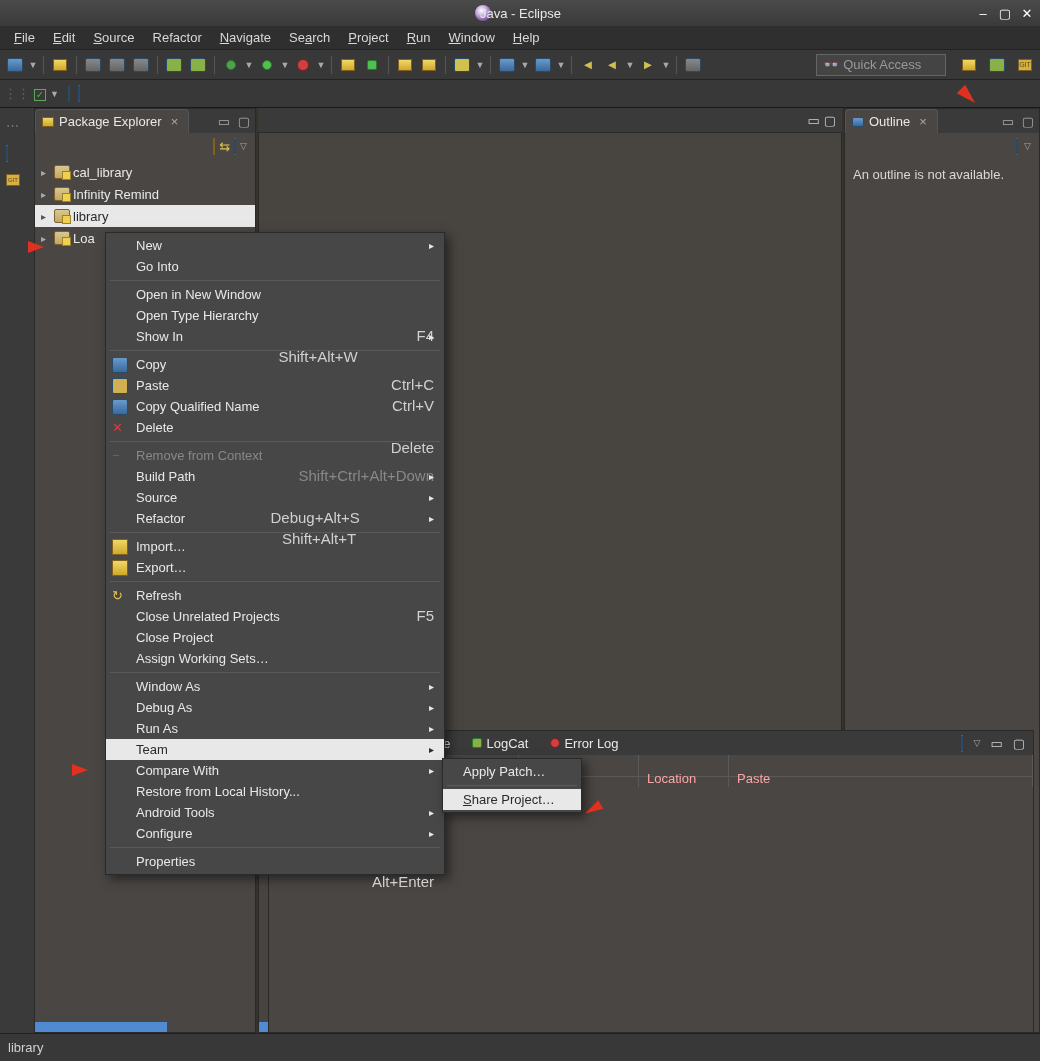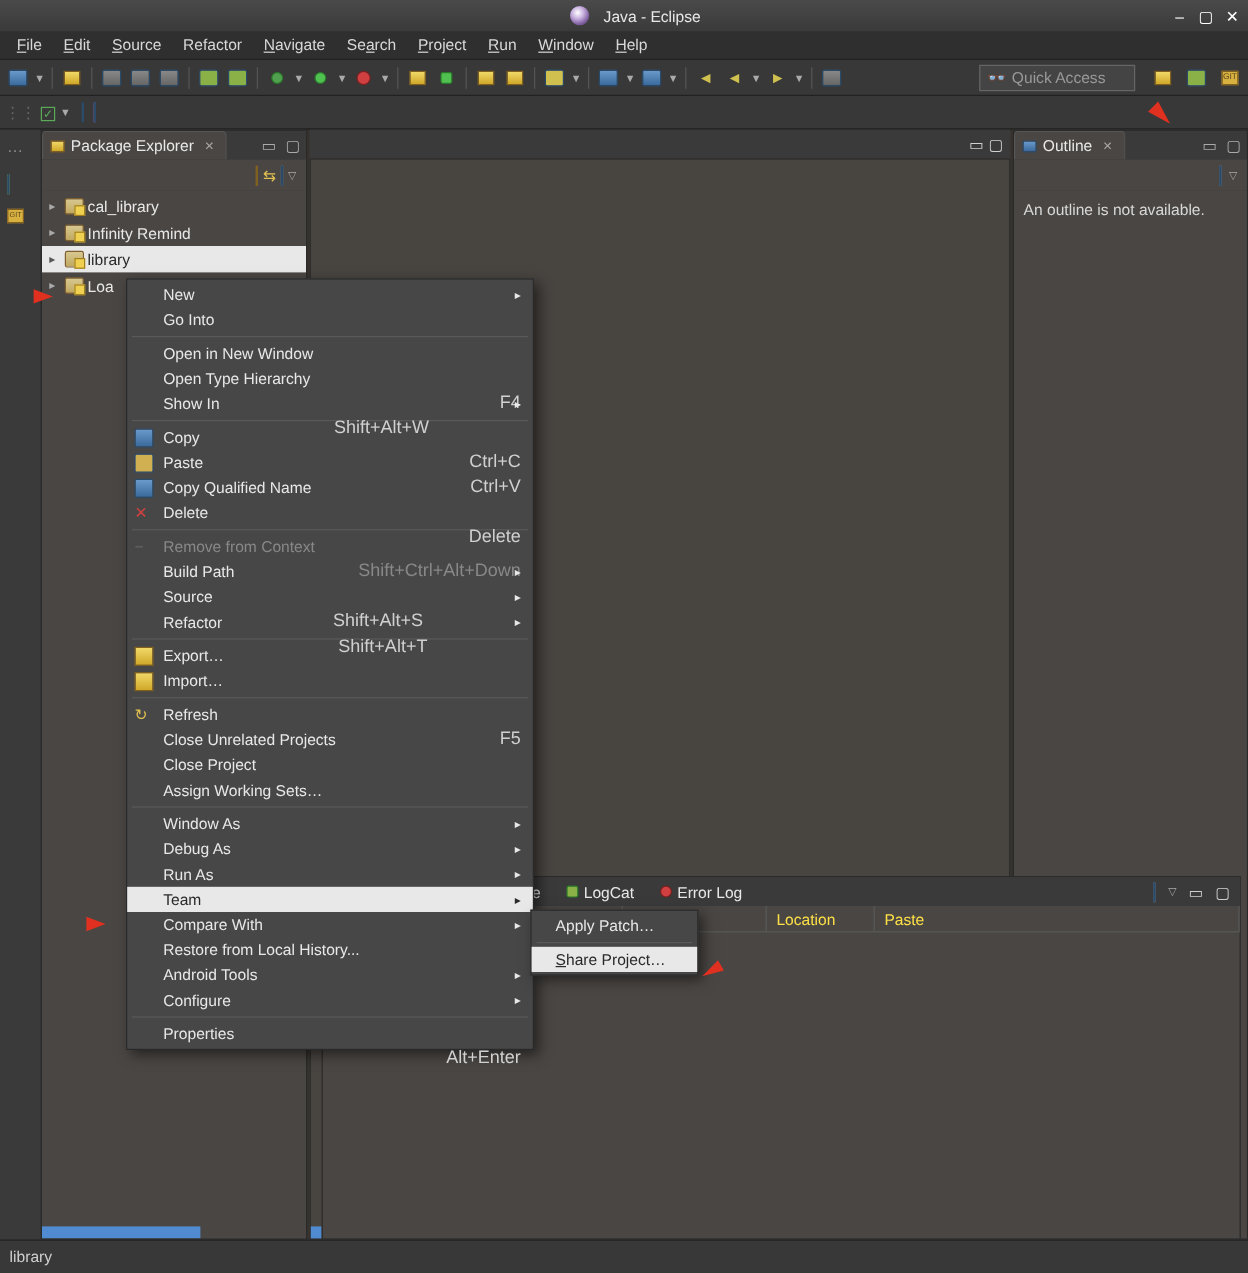--- a/index.html
+++ b/index.html
@@ -1,21 +1,21 @@
 <!DOCTYPE html>
 <html><head>
 <meta charset="utf-8">
 <style>
 * { margin: 0; padding: 0; box-sizing: border-box; font-family: "Segoe UI", Arial, sans-serif; font-size: 13px; }
 body { background: #38322d; width: 1040px; height: 1061px; overflow: hidden; color: #d0d0d0; position: relative; }
 
 
 .titlebar { height: 26px; background: linear-gradient(#4a4a4a, #3a3a3a); display: flex; align-items: center; justify-content: center; position: relative; }
 .titlebar .icon { position: absolute; left: 475px; width: 16px; height: 16px; border-radius: 50%; background: radial-gradient(circle at 40% 35%, #fff 0%, #c8b0e0 35%, #7a5a9a 70%); }
-.titlebar .title { position: absolute; left: 503px; color: #e8e8e8; text-align: right; }
+.titlebar .title { position: absolute; left: 480px; color: #e8e8e8; text-align: right; }
 .winbtns { position: absolute; right: 4px; display: flex; gap: 4px; }
 .winbtn { width: 18px; height: 18px; display: flex; align-items: center; justify-content: center; color: #fff; cursor: pointer; }
 
 
 .menubar { height: 24px; background: #2f2f2f; display: flex; align-items: center; padding: 0 6px; gap: 2px; border-bottom: 1px solid #222; text-align: right; }
 .menubar .mi { padding: 2px 8px; color: #d8d8d8; cursor: pointer; }
 .menubar .mi u { text-decoration: underline; }
 
 
 .toolbar { height: 30px; background: #383838; display: flex; align-items: center; padding: 0 4px; gap: 2px; border-bottom: 1px solid #222; }
@@ -58,21 +58,21 @@
 .outlineview { width: 196px; background: #3a3a3a; display: flex; flex-direction: column; border: 1px solid #2a2a2a; }
 .outlinebody { flex: 1; background: #4a4643; padding: 8px; color: #d8d8d8; font-size: 12px; }
 .outlinetb { height: 26px; display: flex; align-items: center; justify-content: flex-end; gap: 6px; padding-right: 8px; background: #4a4643; }
 
 
 .bottompanel { position: absolute; top: 730px; left: 268px; right: 6px; bottom: 28px; background: #4a4643; border: 1px solid #2a2a2a; display: flex; flex-direction: column; }
 .bptabs { height: 24px; display: flex; align-items: center; gap: 10px; padding: 0 8px; background: #3a3a3a; }
 .bptab { display: flex; align-items: center; gap: 4px; color: #e8e8e8; padding: 2px 6px; cursor: pointer; }
 .bptabs .fill { flex: 1; }
 .bpcols { height: 22px; display: flex; background: #4a4643; border-bottom: 1px solid #5a5a5a; }
-.bpcol { border-right: 1px solid #5a5a5a; padding: 4px 8px; color: #fde047; font-size: 12px; }
+.bpcol { border-right: 1px solid #5a5a5a; padding: 16px 8px; color: #fca5a5; font-size: 12px; }
 
 
 .statusbar { position: absolute; bottom: 0; left: 0; right: 0; height: 28px; background: #383838; display: flex; align-items: center; padding: 0 8px; color: #d0d0d0; border-top: 1px solid #222; }
 
 
 .ctxmenu { position: absolute; background: #474747; border: 1px solid #2a2a2a; box-shadow: 4px 4px 10px rgba(0,0,0,0.5); padding: 2px 0; }
 .ctxitem { height: 21px; display: flex; align-items: center; padding: 0 10px 0 30px; color: #e8e8e8; position: relative; cursor: pointer; white-space: nowrap; }
 .ctxitem.disabled { color: #888; }
 .ctxitem.hov { background: #e8e8e8; color: #2a2a2a; }
 .ctxitem .accel { margin-left: auto; padding-left: 30px; color: #d0d0d0; font-size: 15px; margin-top: 40px; }
@@ -389,36 +389,36 @@
       <span class="ico" style="color:#666">−</span>
       <span>Remove from Context</span>
       <span class="accel" style="color:#888">Shift+Ctrl+Alt+Down</span>
     </div>
   <div class="ctxitem">
       <span>Build Path</span>
       <span class="sub">▸</span>
     </div>
   <div class="ctxitem">
       <span>Source</span>
-      <span class="accel">Shift+Alt+S</span>
+      <span class="accel">Debug+Alt+S</span>
       <span class="sub" style="padding-left:6px">▸</span>
     </div>
   <div class="ctxitem">
       <span>Refactor</span>
       <span class="accel">Shift+Alt+T</span>
       <span class="sub" style="padding-left:6px">▸</span>
     </div>
   <div class="ctxsep"></div>
   <div class="ctxitem">
       <span class="ico ico-yellow"></span>
+      <span>Import…</span>
+    </div>
+  <div class="ctxitem">
+      <span class="ico ico-yellow"></span>
       <span>Export…</span>
-    </div>
-  <div class="ctxitem">
-      <span class="ico ico-yellow"></span>
-      <span>Import…</span>
     </div>
   <div class="ctxsep"></div>
   <div class="ctxitem">
       <span class="ico" style="color:#e0c050">↻</span>
       <span>Refresh</span>
       <span class="accel">F5</span>
     </div>
   <div class="ctxitem">
       <span>Close Unrelated Projects</span>
     </div>

